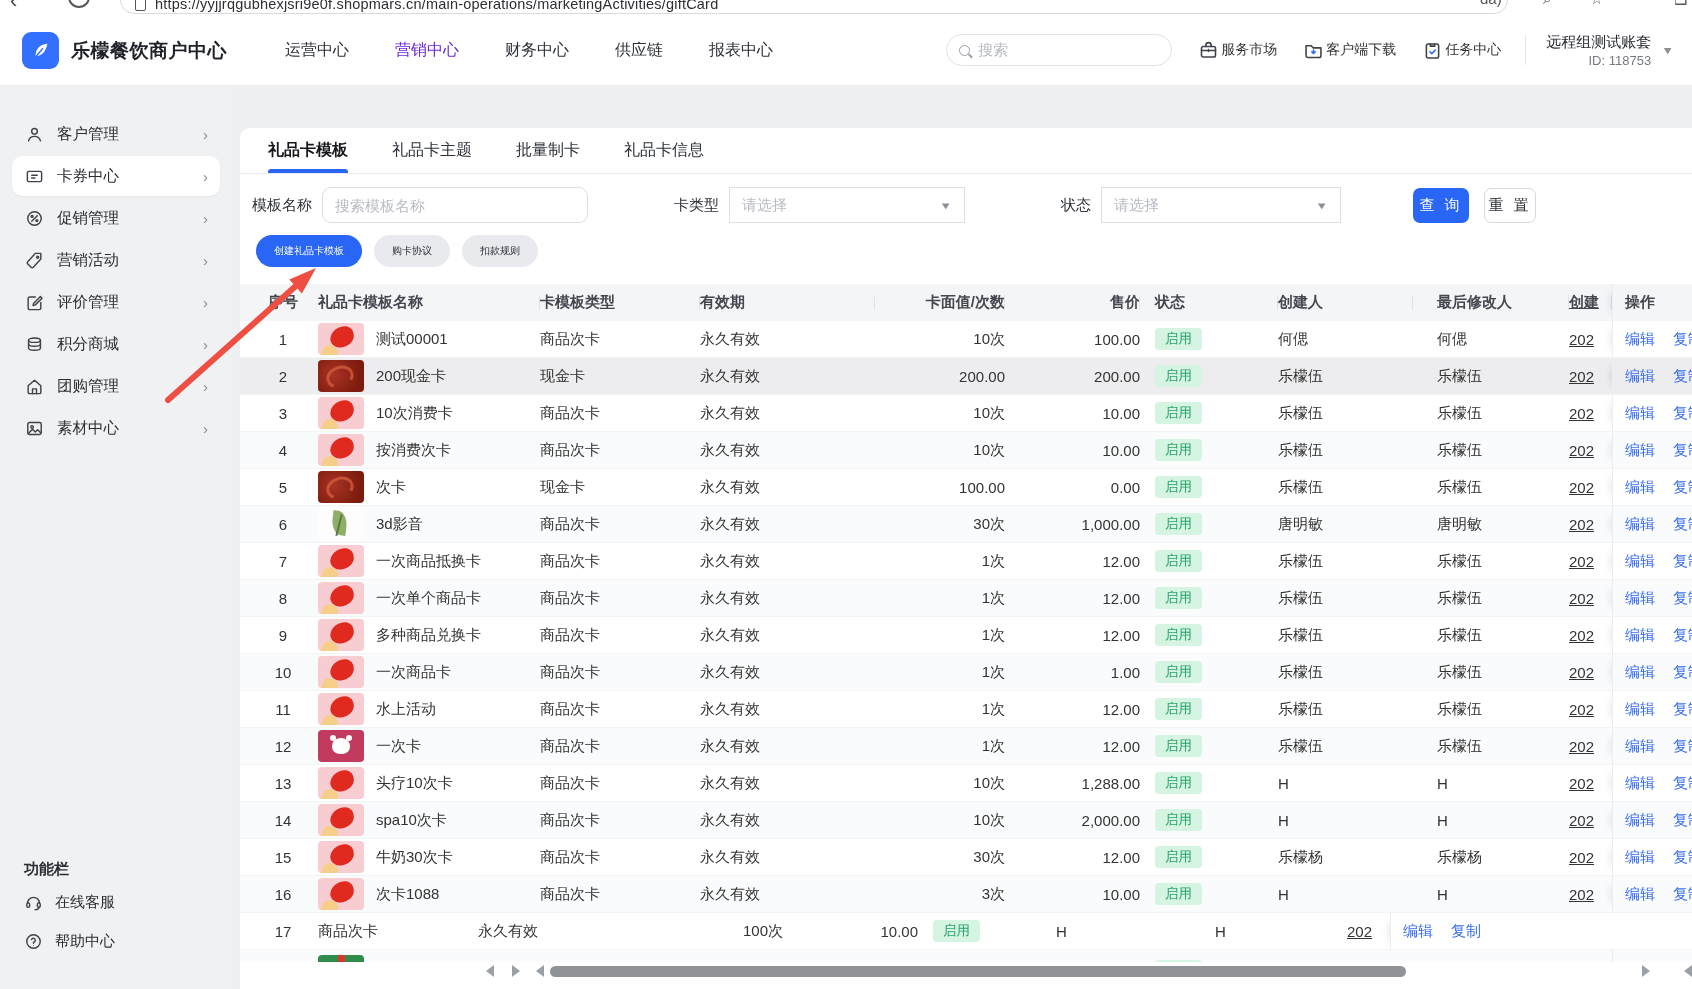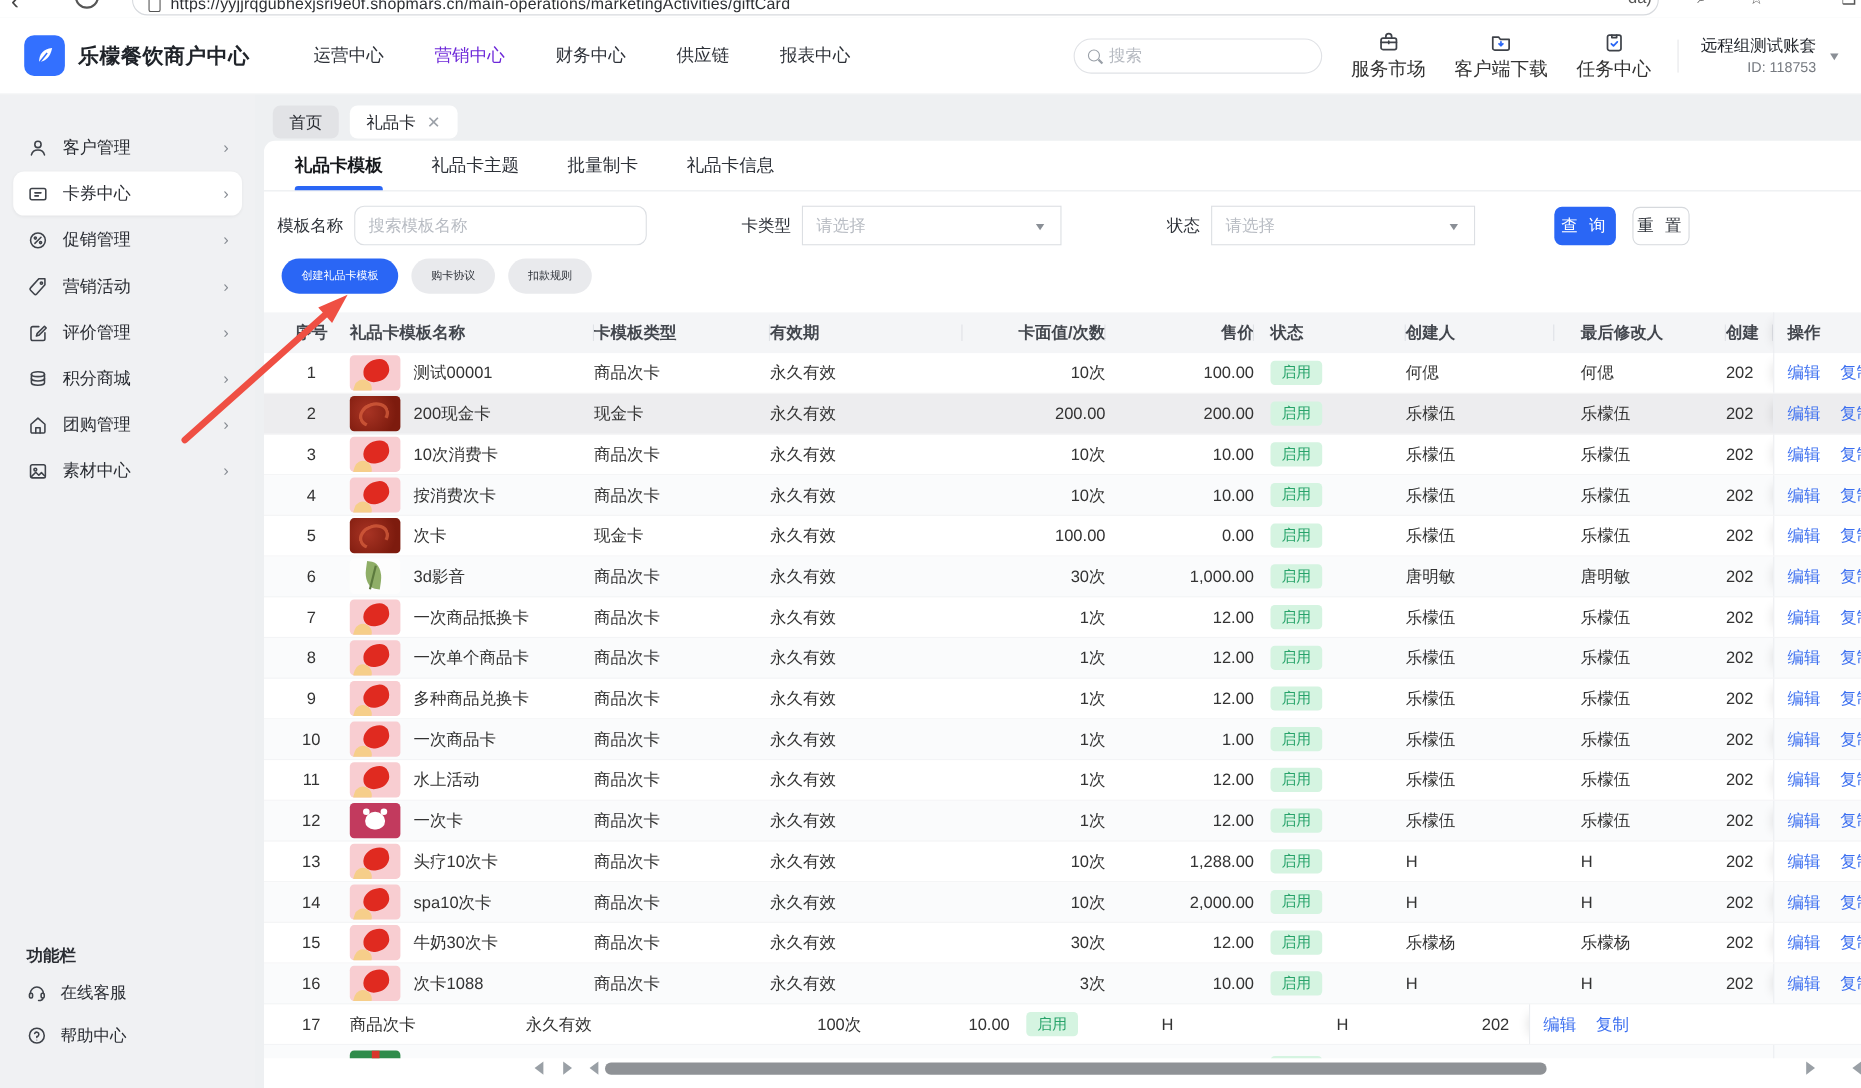--- a/index.html
+++ b/index.html
@@ -19,21 +19,21 @@
   .apphdr { position:absolute; top:16px; left:0; width:1692px; height:70px; background:#fff; border-bottom:1px solid #edeff1; display:flex; align-items:center; z-index:4; }
   .logo { width:37px; height:37px; border-radius:9px; background:#3370ff; margin-left:22px; display:flex; align-items:center; justify-content:center; }
   .brand { font-size:19px; font-weight:bold; color:#1f2329; margin-left:12px; letter-spacing:.5px; }
   .nav { display:flex; gap:46px; margin-left:58px; font-size:16px; color:#2d3138; }
   .nav .item { cursor:pointer; }
   .nav .item.active { color:#6d28d9; }
   .hdr-right { margin-left:auto; display:flex; align-items:center; }
   .hsearch { width:226px; height:32px; border:1px solid #e0e2e6; border-radius:16px; display:flex; align-items:center; padding:0 12px; color:#b6bac1; font-size:15px; gap:8px; }
   .hsearch .mag { width:11px; height:11px; border:1.8px solid #9aa0a8; border-radius:50%; position:relative; flex:none; }
   .hsearch .mag::after { content:""; position:absolute; width:5px; height:1.8px; background:#9aa0a8; transform:rotate(45deg); right:-4px; bottom:-2px; }
-  .quick { display:flex; flex-direction:column; align-items:center; font-size:17px; color:#333; margin-left:26px; gap:2px; cursor:pointer; }
+  .quick { display:flex; flex-direction:row; align-items:center; font-size:14px; color:#333; margin-left:26px; gap:2px; cursor:pointer; }
   .quick svg { display:block; }
   .hdr-div { width:1px; height:30px; background:#e6e7e9; margin:0 20px 0 24px; }
   .account { text-align:right; line-height:1.35; }
   .account .nm { font-size:15px; color:#1f2329; }
   .account .id { font-size:13px; color:#767a80; }
   .acc-chev { margin:0 18px 0 10px; color:#8a8f96; font-size:13px; transform:scaleY(.8); }
 
   
   .sidebar { position:absolute; top:86px; left:0; bottom:0; width:232px; background:#f0f1f3; z-index:3; }
   .side-list { padding-top:26px; }
@@ -84,21 +84,21 @@
   .td { flex:none; height:100%; display:flex; align-items:center; position:relative; }
   .c-seq   { width:70px;  justify-content:center; }
   .c-name  { width:222px; gap:12px; }
   .c-type  { width:160px; }
   .c-valid { width:175px; }
   .c-value { width:130px; justify-content:flex-end; }
   .c-price { width:135px; justify-content:flex-end; }
   .c-status{ width:138px; padding-left:15px; }
   .c-crea  { width:135px; }
   .c-modi  { width:132px;margin-left:24px; }
-  .c-date  { width:43px;  overflow:hidden; white-space:nowrap; }
+  .c-date  { width:43px;  overflow:hidden; white-space:nowrap;text-decoration:underline; }
   .c-ops   { width:104px; gap:18px; padding-left:12px; border-left:1px solid #ebedf0; box-shadow:-9px 0 10px -9px rgba(0,0,0,.13); }
   .tr.head .td::after { content:""; position:absolute; right:0; top:11px; height:15px; width:1px; background:#dfe2e6; }
   .tr.head .c-seq::after, .tr.head .c-ops::after { display:none; }
   .tbody .tr { border-bottom:1px solid #f3f4f6; }
   .badge { background:#d5f4e1; color:#27a36a; font-size:13.5px; padding:3px 10px; border-radius:4px; line-height:1.2; }
   .oplink { color:#3a6ef0; cursor:pointer; }
 
   .thumb { width:46px; height:32px; border-radius:4px; position:relative; overflow:hidden; flex:none; }
   .thumb.pink { background:#f8cdd1; }
   .thumb.pink::before { content:""; position:absolute; left:12px; top:4px; width:24px; height:20px; background:#e02a20; border-radius:60% 40% 55% 45%; transform:rotate(-12deg); }
@@ -303,27 +303,20 @@
             <path d="M9.5 9.5A2.5 2.5 0 1 1 12 13v1.2" fill="none" stroke="#3e4249" stroke-width="1.8" stroke-linecap="round" stroke-linejoin="round"></path>
             <circle cx="12" cy="17" r=".6" fill="#3e4249"></circle>
           </svg>
           <span>帮助中心</span>
         </div>
       </div>
   </div>
 </div>
 
 <div class="main">
-  <div class="chips">
-    <div class="chip home">首页</div>
-    <div class="chip cur">
-      <span>礼品卡</span>
-      <span class="x">✕</span>
-    </div>
-  </div>
 
   <div class="card">
     <div class="subtabs" id="subtabs">
         <div class="subtab active">礼品卡模板</div>
         <div class="subtab">礼品卡主题</div>
         <div class="subtab">批量制卡</div>
         <div class="subtab">礼品卡信息</div>
       </div>
 
     <div class="filters">

